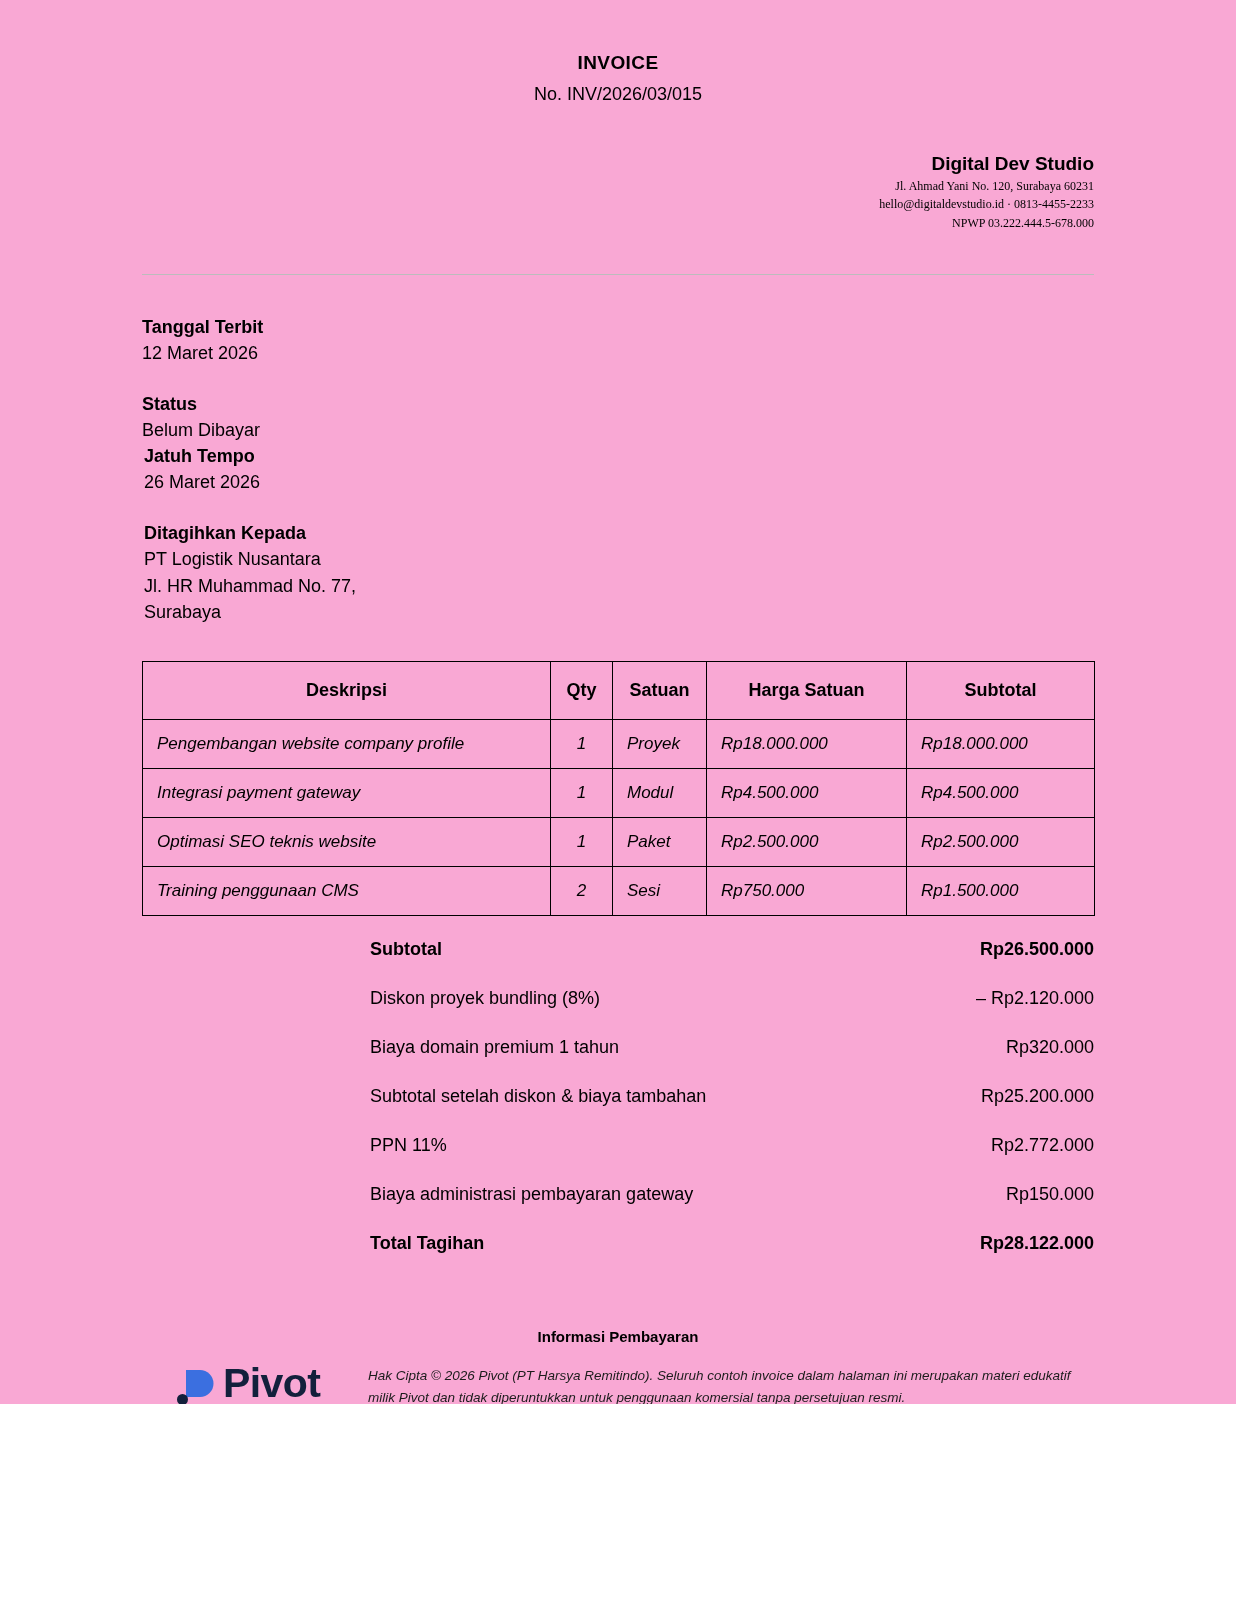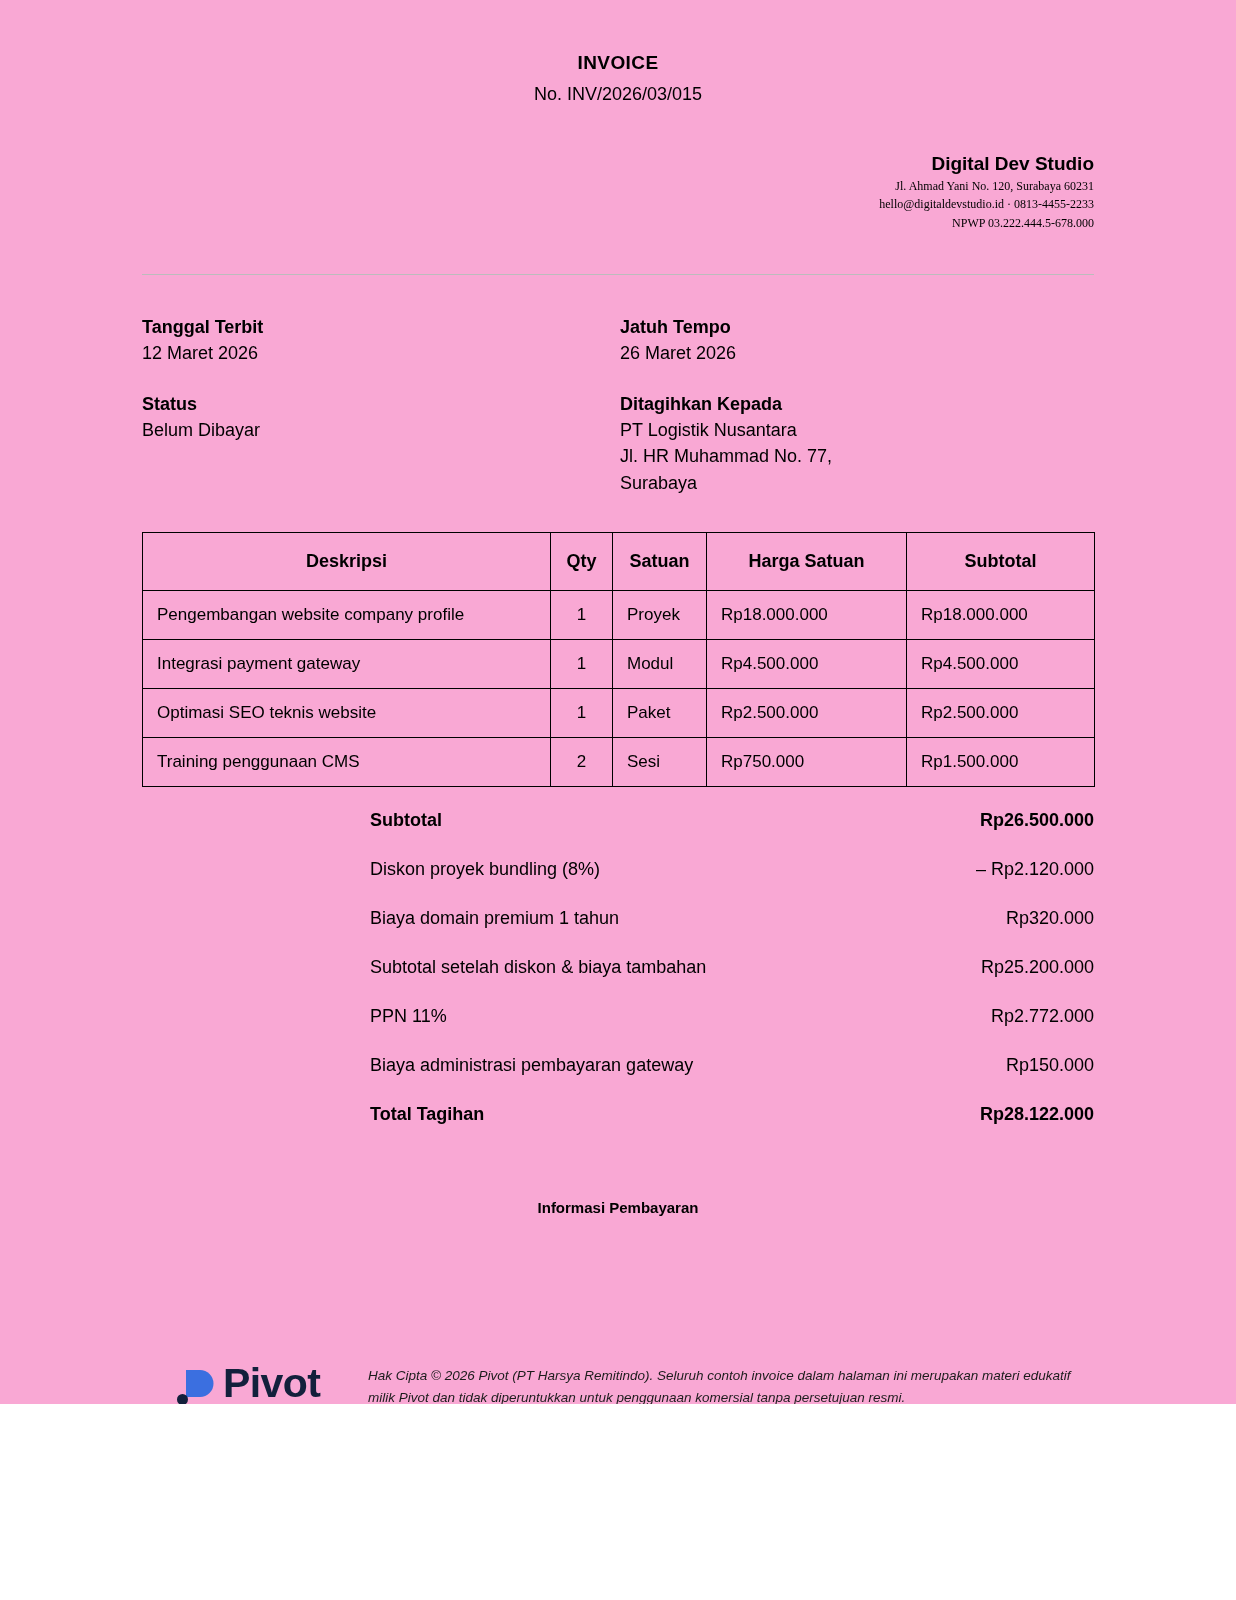--- a/index.html
+++ b/index.html
@@ -66,20 +66,21 @@
     height: 1px;
     background: #bcbcbc;
     margin-top: 42px;
     width: 100%;
   }
 
   
   .meta {
     display: flex;
     margin-top: 39px;
+    flex-direction: column;
   }
   .meta-col { width: 50%; padding-right: 16px; }
   .meta-col.right { padding-left: 2px; }
   .meta-group { margin-bottom: 24px; }
   .meta-group:last-child { margin-bottom: 0; }
   .meta-label {
     font-size: 18px;
     font-weight: bold;
     line-height: 1.45;
   }
@@ -101,20 +102,21 @@
   }
   .items thead th {
     font-weight: bold;
     text-align: center;
     padding: 18px 8px;
     font-size: 18px;
   }
   .items tbody td {
     padding: 14px 10px;
     font-weight: normal;
+    font-style: italic;
   }
   .col-desc   { width: 408px; text-align: left; }
   .col-qty    { width: 62px;  text-align: center; }
   .col-unit   { width: 94px;  text-align: left; }
   .col-price  { width: 200px; text-align: left; }
   .col-sub    { width: 188px; text-align: left; }
   .items tbody td.col-desc { padding-left: 14px; }
   .items tbody td.col-unit { padding-left: 14px; }
   .items tbody td.col-price { padding-left: 14px; }
   .items tbody td.col-sub { padding-left: 14px; }

